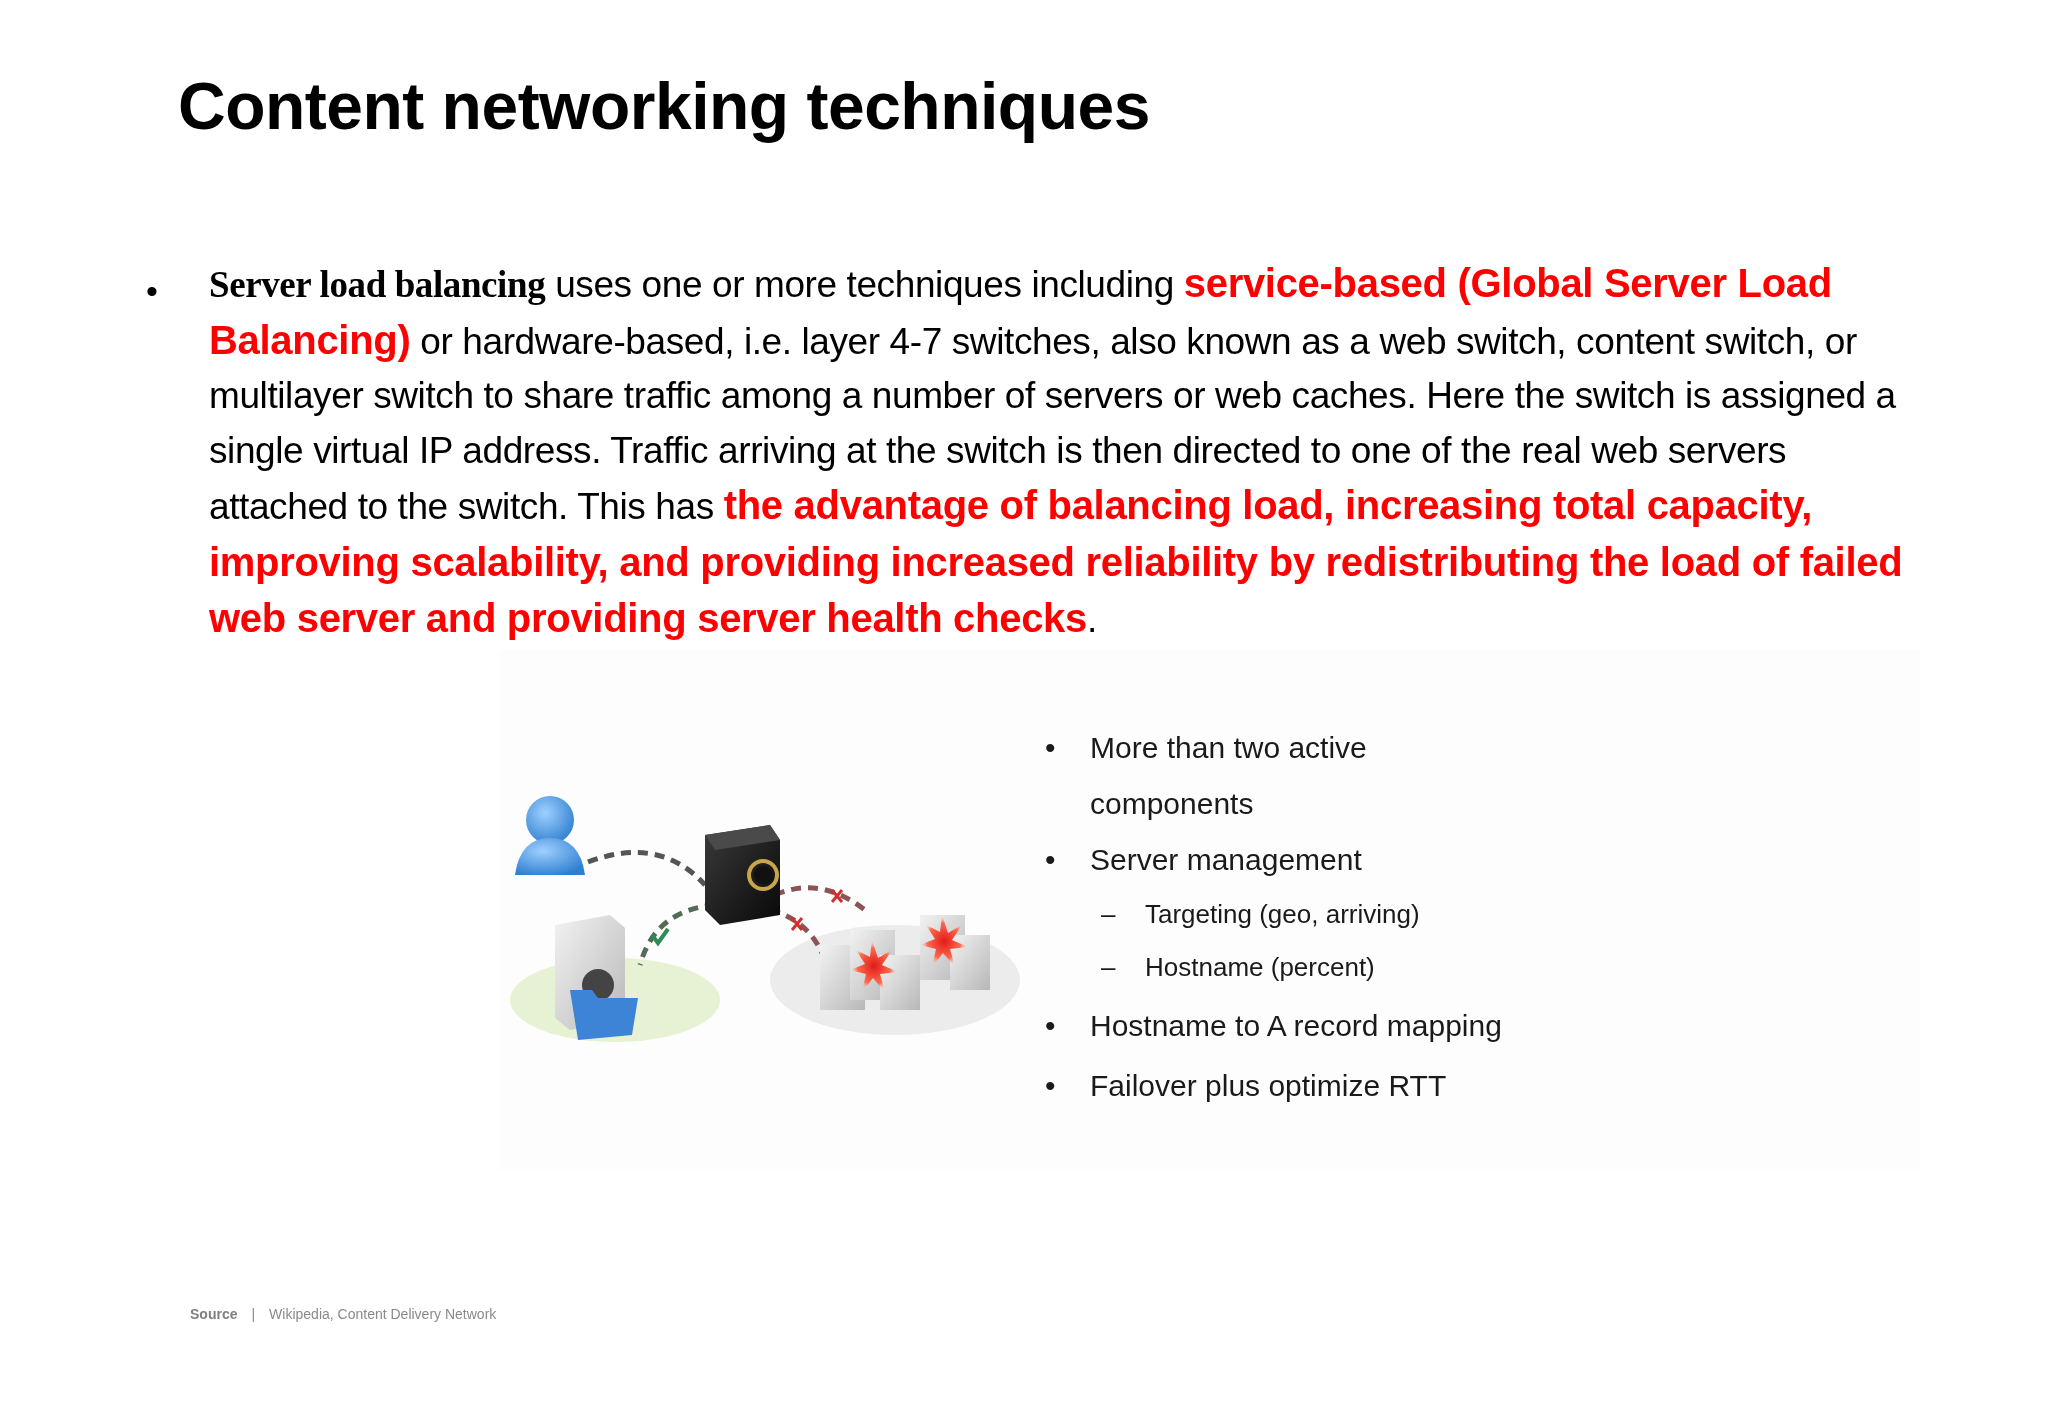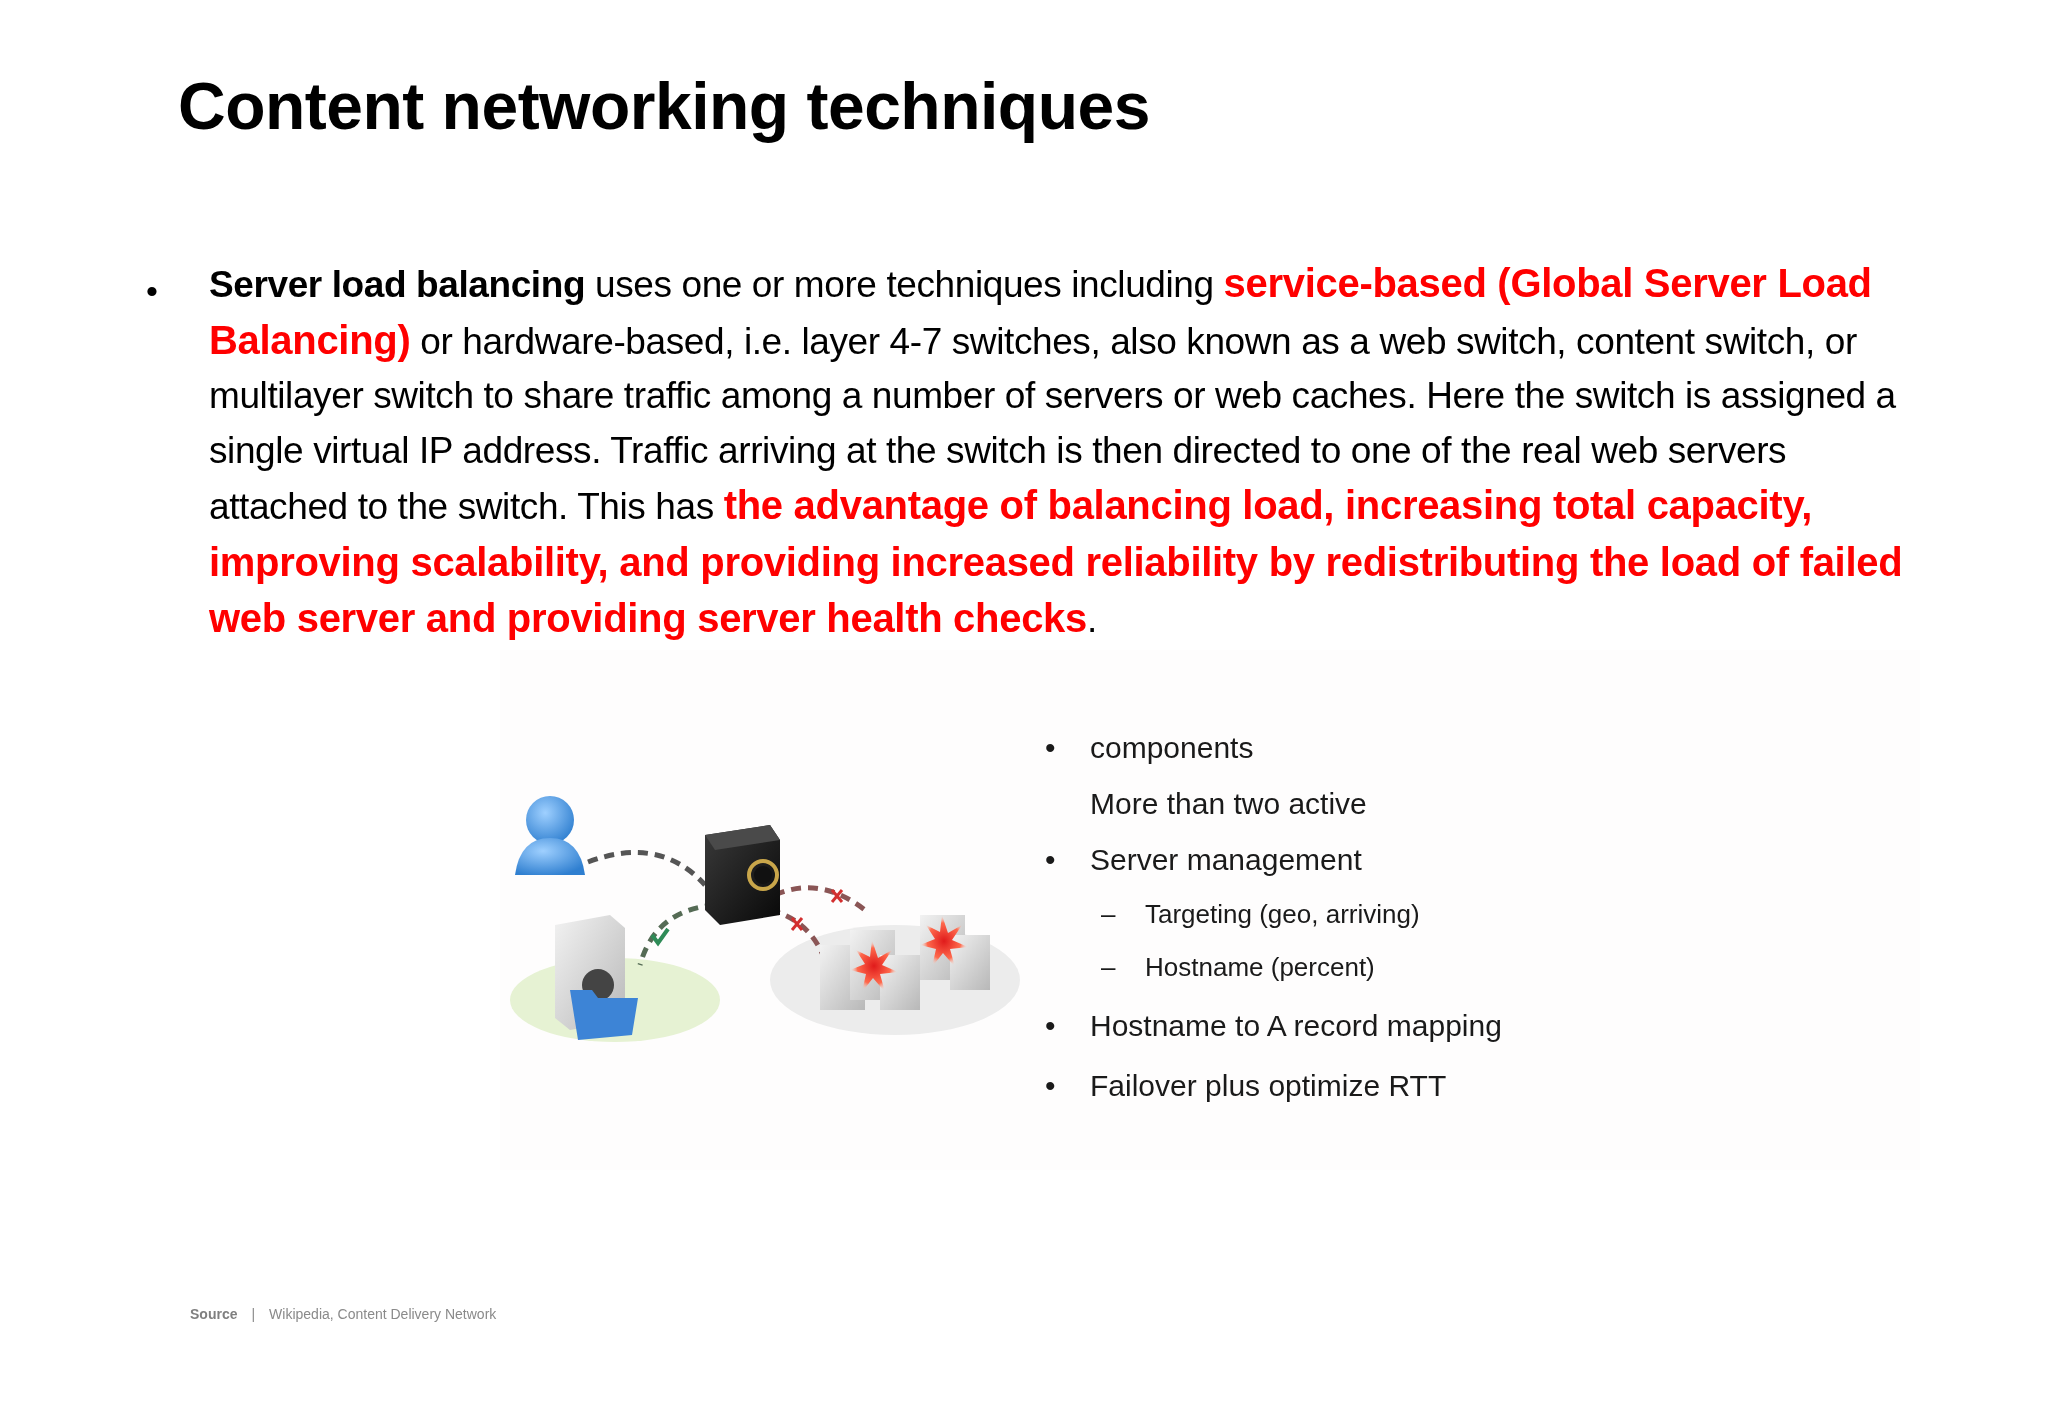--- a/index.html
+++ b/index.html
@@ -14,21 +14,21 @@
   .main-bullet {
     position:absolute; left:146px; top:256px; width:1740px;
   }
   .bullet-dot {
     position:absolute; left:0; top:10px; font-size:34px; line-height:50px;
   }
   .para {
     position:absolute; left:63px; top:0; width:1700px;
     font-size:37px; line-height:54.5px; letter-spacing:-0.4px;
   }
-  .para .lead { font-weight:bold; }
+  .para .lead { font-weight:bold;font-family:Liberation Serif, serif; }
   .para .hl { color:#ff0000; font-weight:bold; font-size:40px; letter-spacing:-0.3px; }
 
   .figure {
     position:absolute; left:500px; top:650px; width:1420px; height:520px;
     background:#fefdfd;
   }
   .diagram { position:absolute; left:-20px; top:100px; width:540px; height:320px; }
 
   .fig-list { position:absolute; left:545px; top:70px; width:600px; color:#1a1a1a; }
   .fig-item { position:relative; padding-left:45px; font-size:30px; line-height:56px; }
@@ -114,22 +114,22 @@
       <rect x="400" y="205" width="40" height="55" fill="url(#gGrey)"></rect>
       <rect x="440" y="165" width="45" height="65" fill="url(#gGrey)"></rect>
       <rect x="470" y="185" width="40" height="55" fill="url(#gGrey)"></rect>
       <polygon points="392,190 398,208 412,200 402,215 418,222 400,224 405,242 393,228 382,242 386,224 370,220 385,214 376,200 390,207" fill="url(#gBurst)"></polygon>
       <polygon points="462,165 468,183 482,175 472,190 488,197 470,199 475,217 463,203 452,217 456,199 440,195 455,189 446,175 460,182" fill="url(#gBurst)"></polygon>
     </g>
   </svg>
 
   <div class="fig-list">
     <div class="fig-item">
+      <span class="wrap">More than two active</span>
       <span class="wrap">components</span>
-      <span class="wrap">More than two active</span>
     </div>
     <div class="fig-item">Server management</div>
     <div class="fig-sub">Targeting (geo, arriving)</div>
     <div class="fig-sub">Hostname (percent)</div>
     <div class="fig-item" style="margin-top:4px;">Hostname to A record mapping</div>
     <div class="fig-item" style="margin-top:4px;">Failover plus optimize RTT</div>
   </div>
 </div>
 
 <div class="source">

